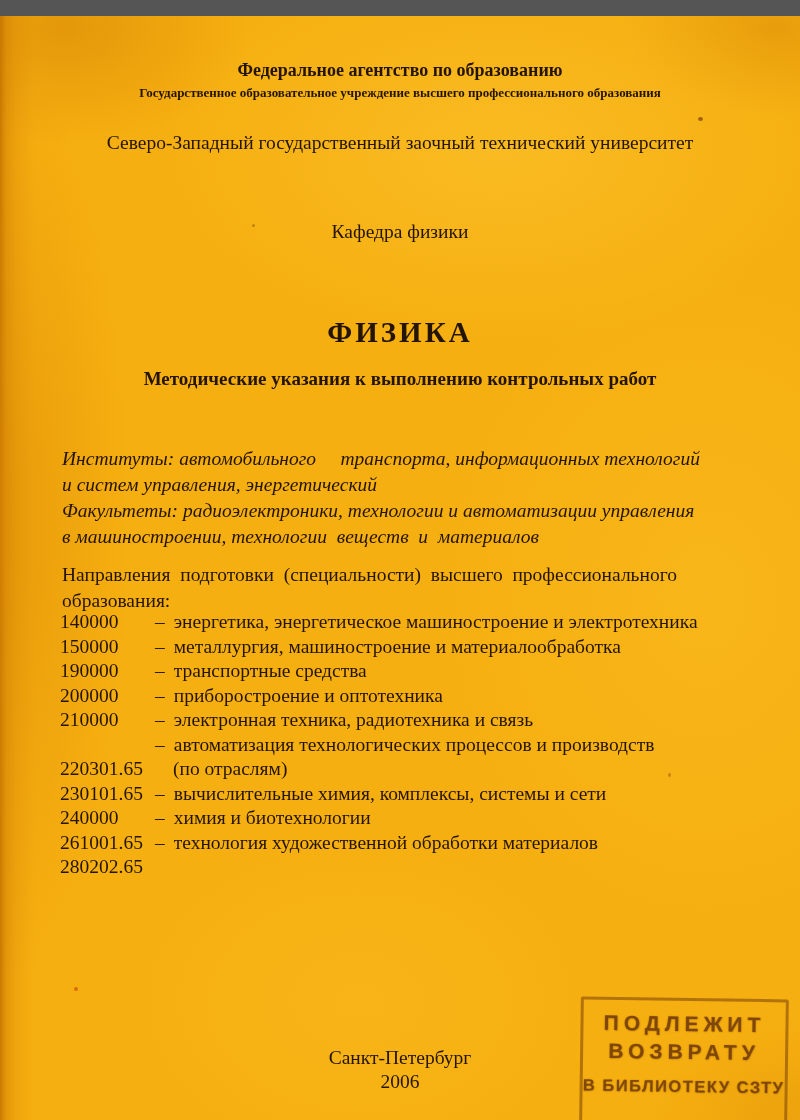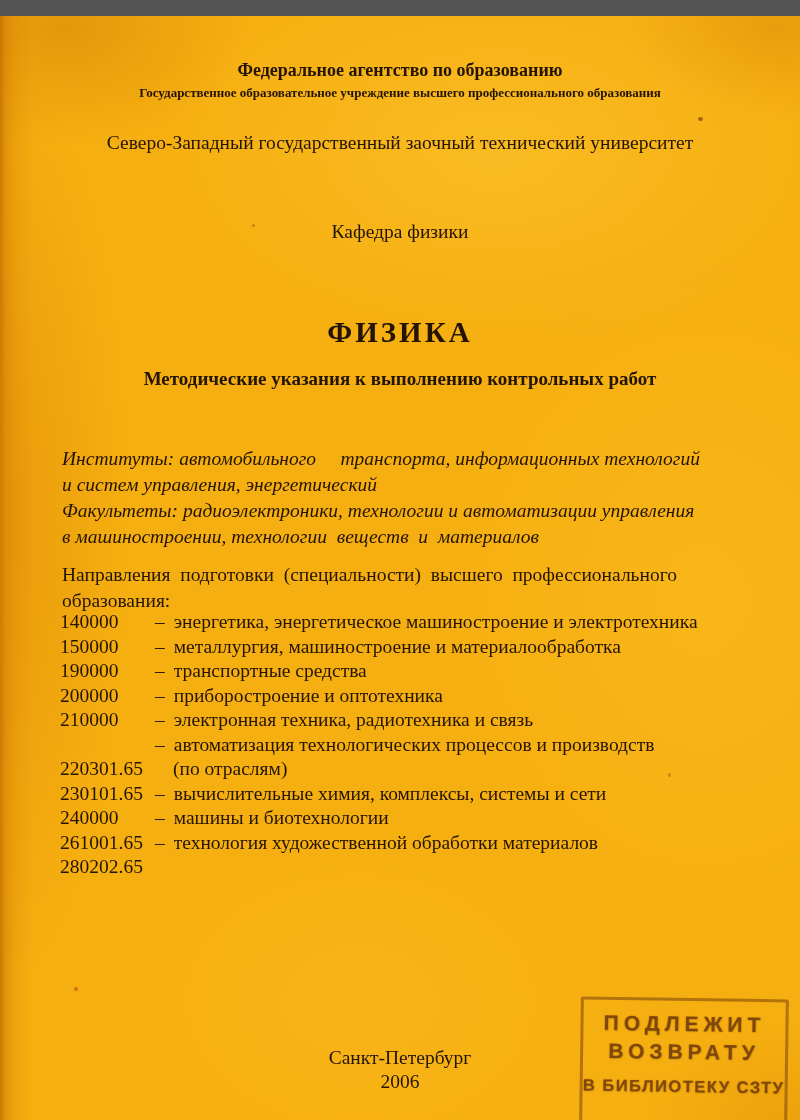--- a/index.html
+++ b/index.html
@@ -117,21 +117,21 @@
         <span><span class="spec-dash">–</span><span>автоматизация технологических процессов и производств</span></span>
         <div class="spec-cont">(по отраслям)</div>
       </span>
     </div>
     <div class="spec-row">
       <span class="spec-code">230101.65</span>
       <span class="spec-entry"><span class="spec-dash">–</span><span>вычислительные химия, комплексы, системы и сети</span></span>
     </div>
     <div class="spec-row">
       <span class="spec-code">240000</span>
-      <span class="spec-entry"><span class="spec-dash">–</span><span>машины и биотехнологии</span></span>
+      <span class="spec-entry"><span class="spec-dash">–</span><span>химия и биотехнологии</span></span>
     </div>
     <div class="spec-row">
       <span class="spec-code">261001.65</span>
       <span class="spec-entry"><span class="spec-dash">–</span><span>технология художественной обработки материалов</span></span>
     </div>
     <div class="spec-row">
       <span class="spec-code">280202.65</span>
     </div>
   </div>
 

